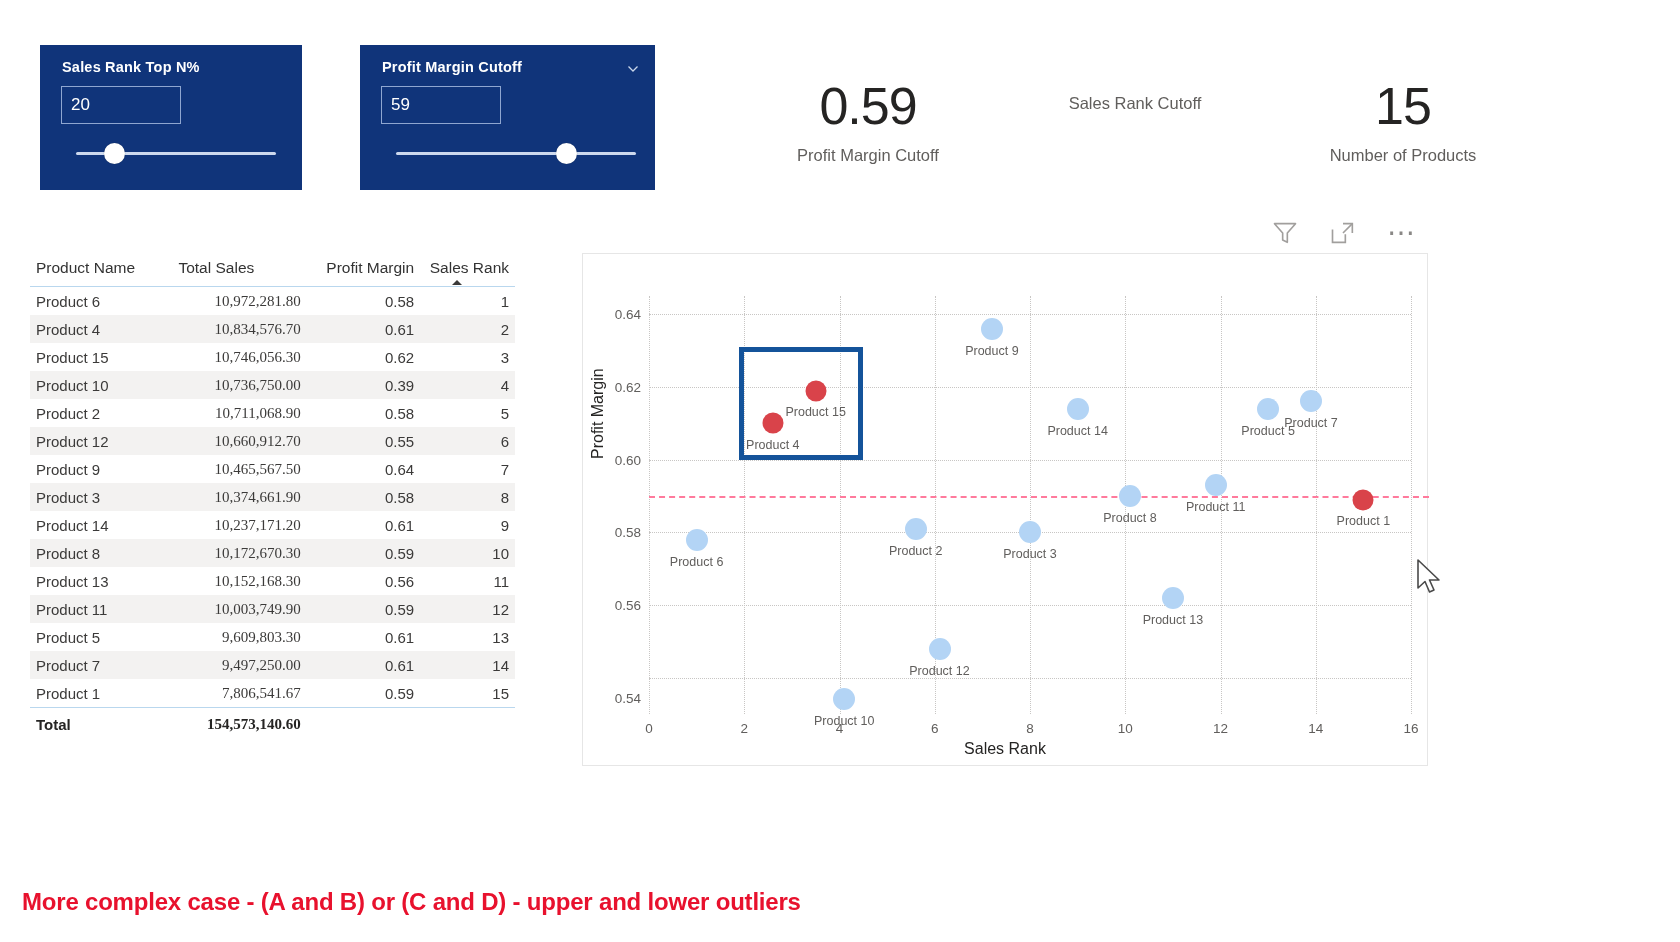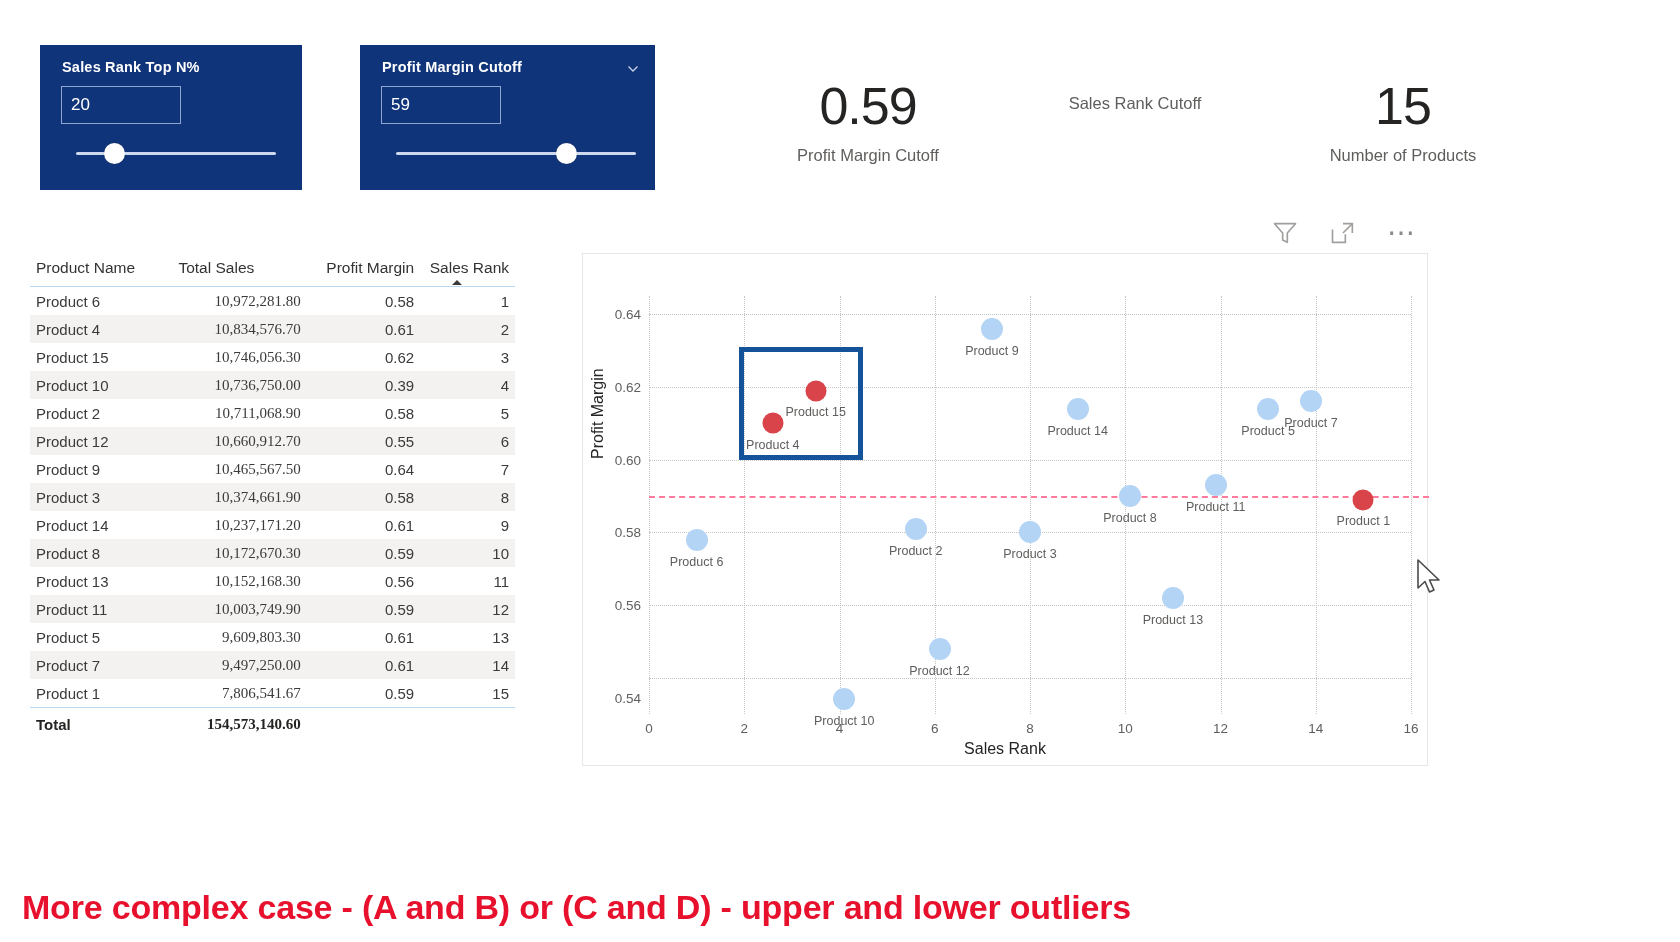--- a/index.html
+++ b/index.html
@@ -275,21 +275,21 @@
     left: 833px;
     top: 305px;
     z-index: 40;
   }
 
   
   #caption {
     position: absolute;
     left: 22px;
     top: 888px;
-    font-size: 34px;
+    font-size: 24px;
     font-weight: bold;
     color: #e8112d;
     letter-spacing: -.2px;
   }
 </style>
 </head>
 <body>
 
 <div class="slicer" id="slicer-0" style="left:40px; top:45px; width:262px; height:145px;">
   <div class="slicer-title">Sales Rank Top N%</div>

